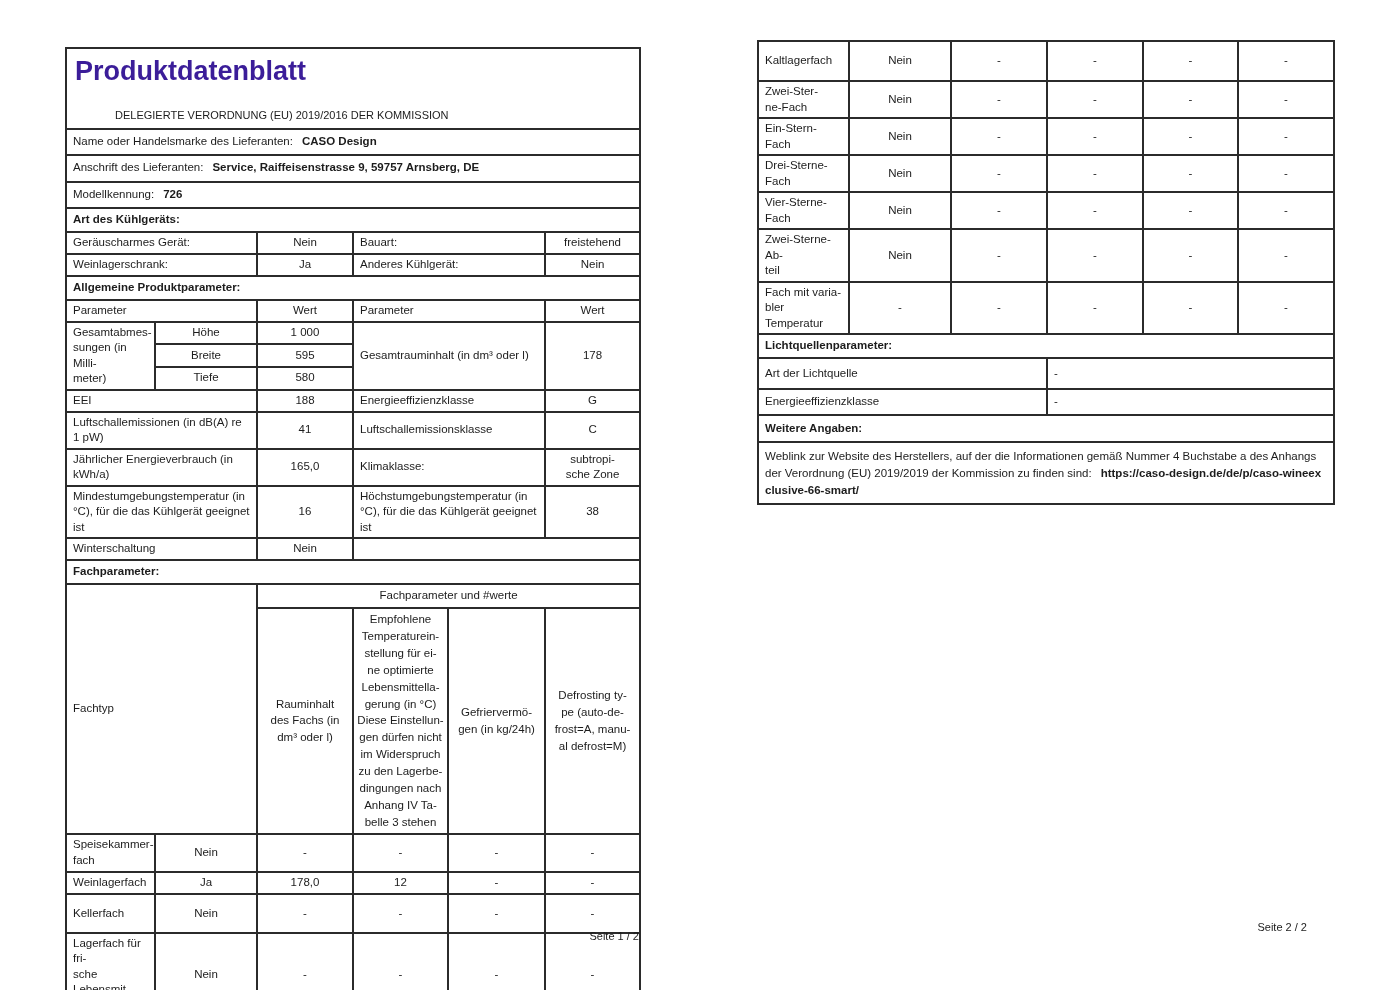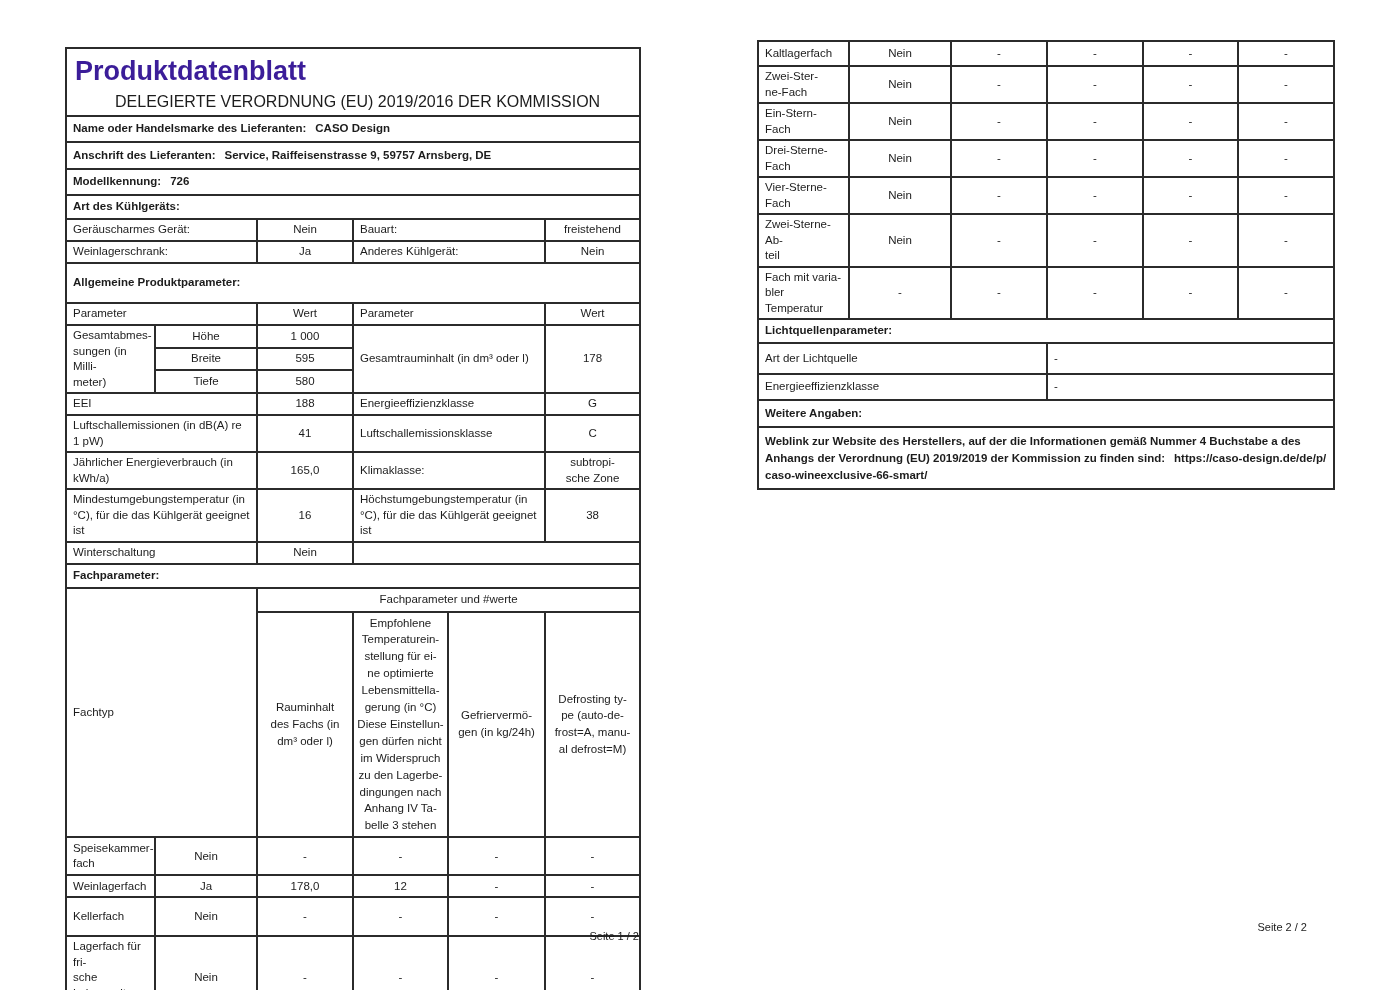--- a/index.html
+++ b/index.html
@@ -12,28 +12,28 @@
   table { border-collapse:collapse; table-layout:fixed; position:absolute; background:#fff; }
   td {
     border:2px solid #2b2b2b;
     font-size:11.5px; line-height:15.5px;
     vertical-align:middle;
     padding:2px 6px;
     overflow:hidden;
   }
   .c  { text-align:center; padding:2px 2px; }
   .pre{ white-space:pre-line; }
-  .b  { font-weight:bold; }
+  .b  { font-weight:normal; }
   .val{ margin-left:9px; font-weight:bold; }
   .heading td { font-weight:bold; }
   #t1 { left:65px;  top:47px; width:574px; }
   #t2 { left:757px; top:40px; width:576px; }
   .title-cell { padding:6px 8px 4px 8px; vertical-align:top;border-radius:15px; }
   .doc-title { font-size:27px; font-weight:bold; color:#3b1d99; letter-spacing:0; line-height:32px; }
-  .doc-sub   { font-size:16px; margin-top:7px; color:#1c1c1c;padding-left:40px; }
+  .doc-sub   { font-size:11px; margin-top:21px; color:#1c1c1c;padding-left:40px; }
   .colhead { line-height:16.9px; }
   .urlcell { line-height:17px; vertical-align:middle; }
   .url { word-break:break-all; }
   .pagenum { position:absolute; font-size:11px; color:#1c1c1c; text-align:right; }
   #pn1 { left:65px;  width:574px; top:930px; }
   #pn2 { left:731px; width:576px; top:921px; }
 </style>
 </head>
 <body>
 
@@ -81,21 +81,21 @@
     <td colspan="2">Bauart:</td>
     <td class="c">freistehend</td>
   </tr>
   <tr style="height:22px">
     <td colspan="2">Weinlagerschrank:</td>
     <td class="c">Ja</td>
     <td colspan="2">Anderes Kühlgerät:</td>
     <td class="c">Nein</td>
   </tr>
 
-  <tr style="height:40px" class="heading">
+  <tr style="height:24px" class="heading">
     <td colspan="6">Allgemeine Produktparameter:</td>
   </tr>
 
   <tr style="height:22px">
     <td colspan="2">Parameter</td>
     <td class="c">Wert</td>
     <td colspan="2">Parameter</td>
     <td class="c">Wert</td>
   </tr>
 
@@ -230,21 +230,21 @@
   <colgroup>
     <col style="width:91px">
       <col style="width:102px">
       <col style="width:96px">
     <col style="width:96px">
       <col style="width:95px">
       <col style="width:96px">
   </colgroup>
 
   <tbody>
-      <tr style="height:25px">
+      <tr style="height:40px">
     <td class="pre">Kaltlagerfach</td>
     <td class="c">Nein</td>
     <td class="c">-</td>
     <td class="c">-</td>
     <td class="c">-</td>
     <td class="c">-</td>
   </tr>
   <tr style="height:37px">
     <td class="pre">Zwei-Ster-
 ne-Fach</td>

